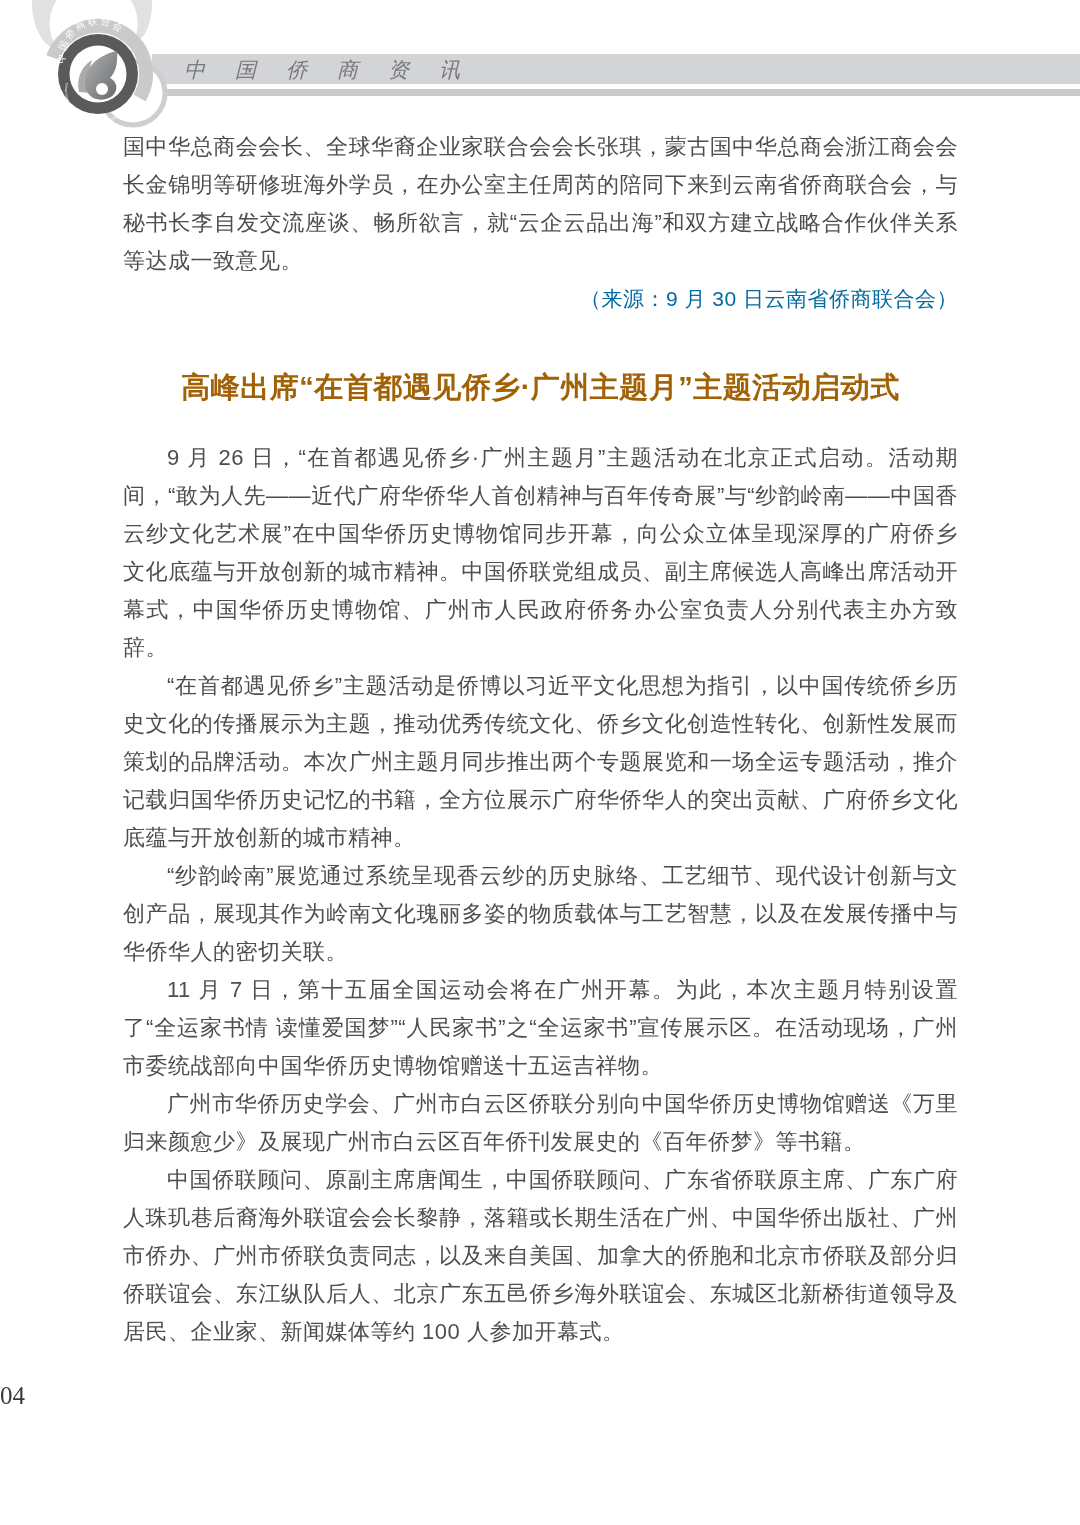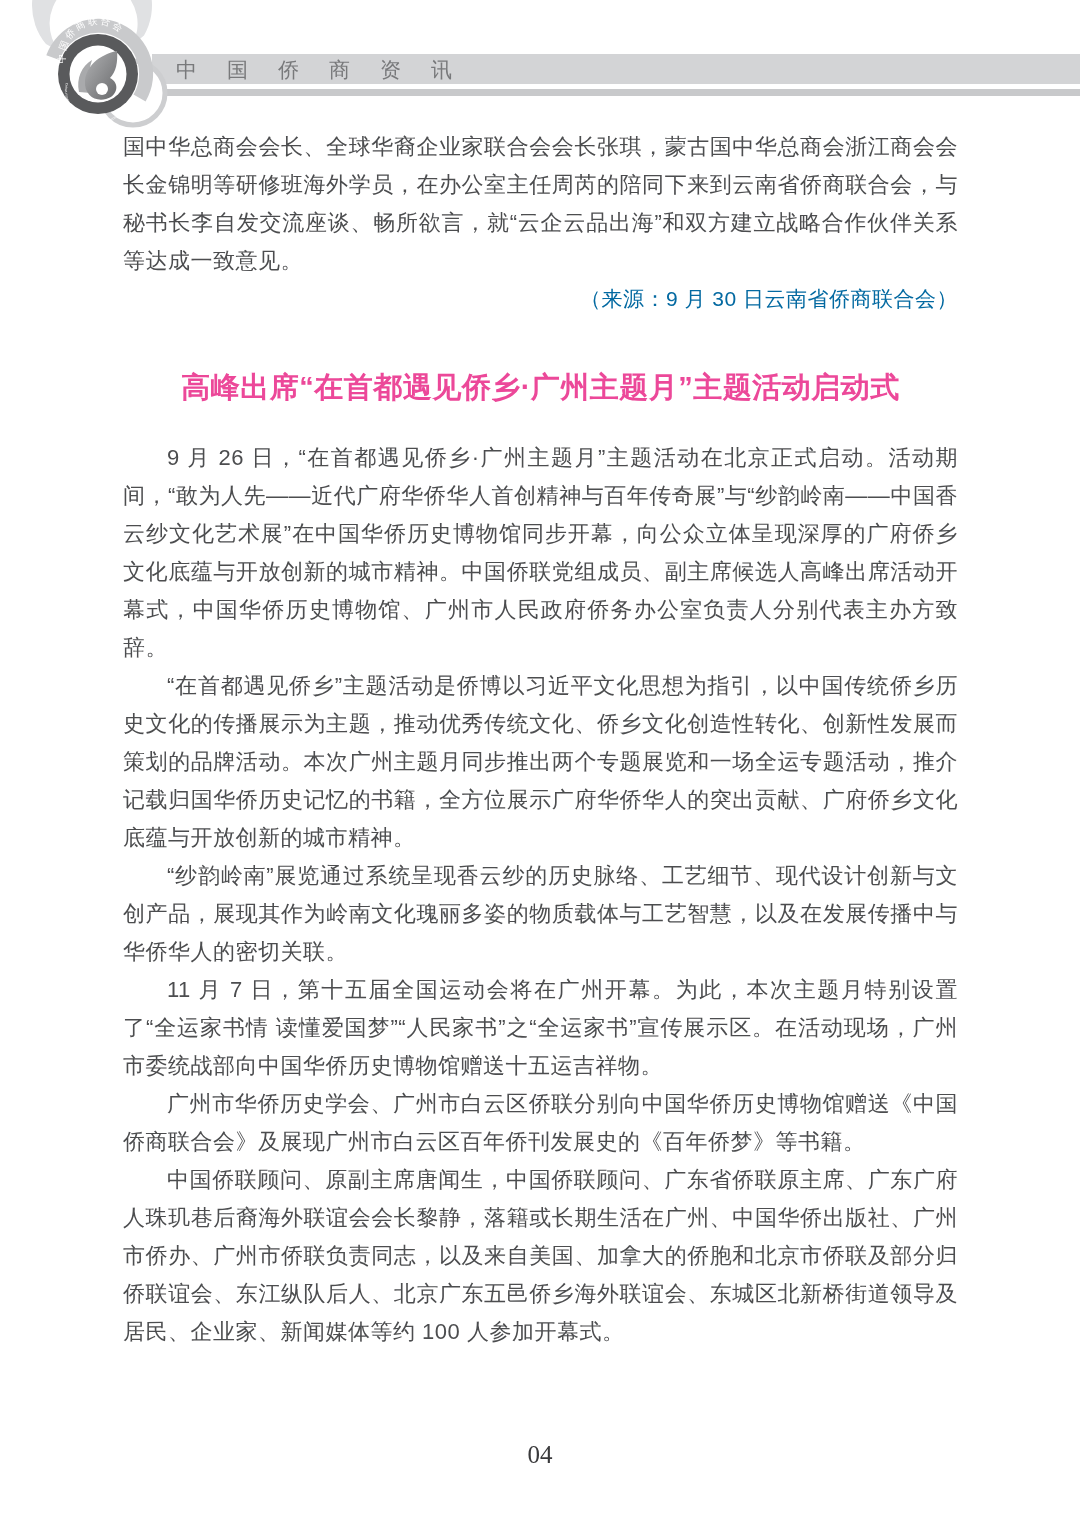--- a/index.html
+++ b/index.html
@@ -26,28 +26,29 @@
   }
   .header-stripe {
     position: absolute;
     left: 158px; right: 0; top: 89px;
     height: 7px;
     background: #c8c9cb;
     z-index: 1;
   }
   .masthead {
     position: absolute;
-    left: 176px; top: 54px;
+    left: 184px; top: 54px;
     height: 36px;
     line-height: 31px;
     font-size: 21px;
     letter-spacing: 30px;
     color: #78797b;
     z-index: 3;
     white-space: nowrap;
+    font-style: italic;
   }
   .logo {
     position: absolute;
     left: 30px; top: 0;
     width: 175px; height: 135px;
     z-index: 2;
   }
 
   
   .content {
@@ -72,31 +73,30 @@
     line-height: 38px;
     color: #0369a1;
     text-align: right;
     letter-spacing: 0.5px;
   }
   .article-title {
     margin: 48px 0 31px 0;
     font-size: 29px;
     line-height: 42px;
     font-weight: bold;
-    color: #ec4899;
+    color: #a16207;
     text-align: center;
     letter-spacing: 0.5px;
   }
 
   
   .page-number {
     position: absolute;
-    left: 0; top: 1441px;
+    left: 0; top: 1382px;
     width: 100%;
-    text-align: center;
     font-family: "Liberation Serif", serif;
     font-size: 25px;
     color: #3a3a3c;
   }
 </style>
 </head>
 <body>
 
 <div class="page">
 
@@ -142,19 +142,19 @@
     <p class="body-text no-indent">国中华总商会会长、全球华裔企业家联合会会长张琪，蒙古国中华总商会浙江商会会长金锦明等研修班海外学员，在办公室主任周芮的陪同下来到云南省侨商联合会，与秘书长李自发交流座谈、畅所欲言，就“云企云品出海”和双方建立战略合作伙伴关系等达成一致意见。</p>
 
     <p class="source-line">（来源：9 月 30 日云南省侨商联合会）</p>
 
     <h1 class="article-title">高峰出席“在首都遇见侨乡·广州主题月”主题活动启动式</h1>
 
     <p class="body-text">9 月 26 日，“在首都遇见侨乡·广州主题月”主题活动在北京正式启动。活动期间，“敢为人先——近代广府华侨华人首创精神与百年传奇展”与“纱韵岭南——中国香云纱文化艺术展”在中国华侨历史博物馆同步开幕，向公众立体呈现深厚的广府侨乡文化底蕴与开放创新的城市精神。中国侨联党组成员、副主席候选人高峰出席活动开幕式，中国华侨历史博物馆、广州市人民政府侨务办公室负责人分别代表主办方致辞。</p>
     <p class="body-text">“在首都遇见侨乡”主题活动是侨博以习近平文化思想为指引，以中国传统侨乡历史文化的传播展示为主题，推动优秀传统文化、侨乡文化创造性转化、创新性发展而策划的品牌活动。本次广州主题月同步推出两个专题展览和一场全运专题活动，推介记载归国华侨历史记忆的书籍，全方位展示广府华侨华人的突出贡献、广府侨乡文化底蕴与开放创新的城市精神。</p>
     <p class="body-text">“纱韵岭南”展览通过系统呈现香云纱的历史脉络、工艺细节、现代设计创新与文创产品，展现其作为岭南文化瑰丽多姿的物质载体与工艺智慧，以及在发展传播中与华侨华人的密切关联。</p>
     <p class="body-text">11 月 7 日，第十五届全国运动会将在广州开幕。为此，本次主题月特别设置了“全运家书情 读懂爱国梦”“人民家书”之“全运家书”宣传展示区。在活动现场，广州市委统战部向中国华侨历史博物馆赠送十五运吉祥物。</p>
-    <p class="body-text">广州市华侨历史学会、广州市白云区侨联分别向中国华侨历史博物馆赠送《中国侨商联合会》及展现广州市白云区百年侨刊发展史的《百年侨梦》等书籍。</p>
+    <p class="body-text">广州市华侨历史学会、广州市白云区侨联分别向中国华侨历史博物馆赠送《万里归来颜愈少》及展现广州市白云区百年侨刊发展史的《百年侨梦》等书籍。</p>
     <p class="body-text">中国侨联顾问、原副主席唐闻生，中国侨联顾问、广东省侨联原主席、广东广府人珠玑巷后裔海外联谊会会长黎静，落籍或长期生活在广州、中国华侨出版社、广州市侨办、广州市侨联负责同志，以及来自美国、加拿大的侨胞和北京市侨联及部分归侨联谊会、东江纵队后人、北京广东五邑侨乡海外联谊会、东城区北新桥街道领导及居民、企业家、新闻媒体等约 100 人参加开幕式。</p>
   </div>
 
   <div class="page-number">04</div>
 
 </div>
 
 </body></html>

